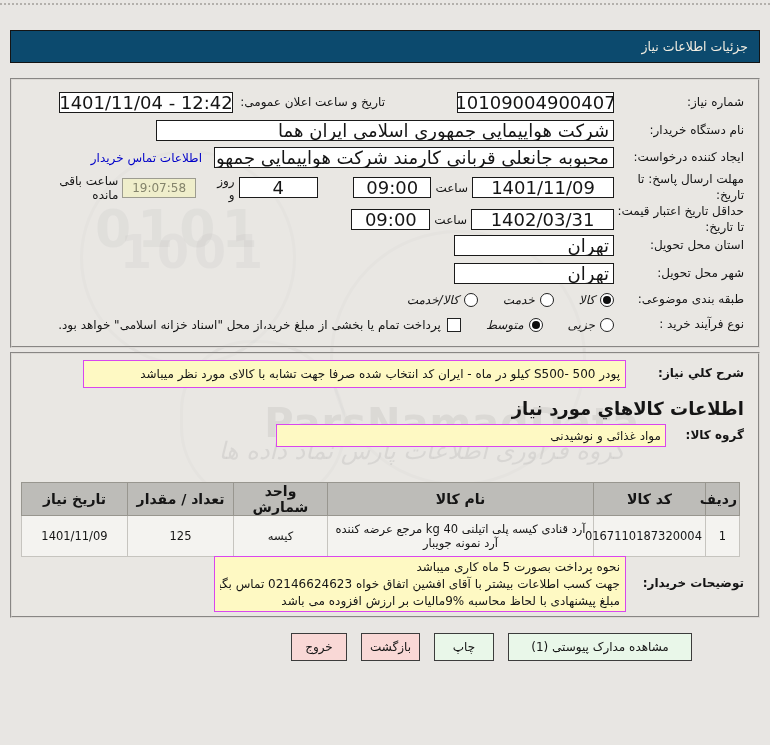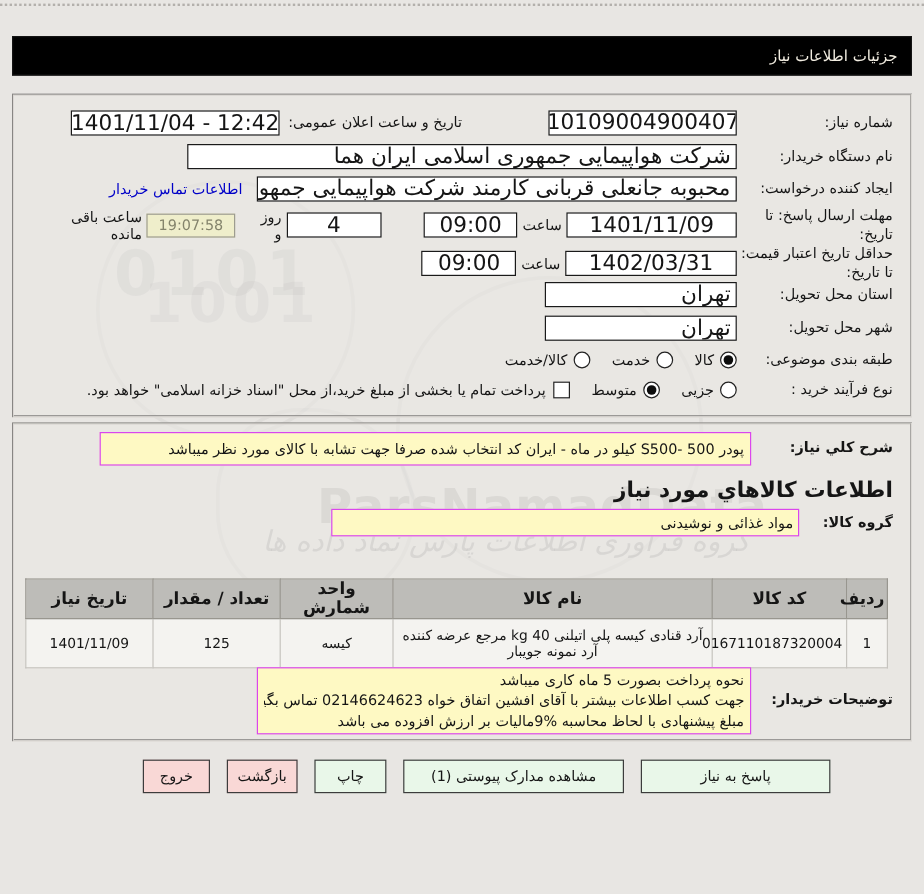--- a/index.html
+++ b/index.html
@@ -14,42 +14,42 @@
   .wm-callig{top:437px;right:145px;font-size:24px;font-style:italic;color:rgba(110,110,110,.30);letter-spacing:2px;}
   .wm-line{top:482px;right:145px;font-size:16px;font-weight:bold;color:rgba(110,110,110,.45);}
   .wm-phone{top:508px;right:250px;font-size:30px;font-weight:bold;color:rgba(120,120,120,.35);letter-spacing:3px;direction:ltr;}
   .wm-digits1{top:199px;left:95px;font-size:52px;font-weight:bold;color:rgba(60,60,60,.10);letter-spacing:6px;}
   .wm-digits2{top:225px;left:120px;font-size:46px;font-weight:bold;color:rgba(60,60,60,.09);letter-spacing:5px;}
   .wm-circle{border:3px solid rgba(80,80,80,.06);border-radius:50%;}
   .c1{top:150px;left:80px;width:210px;height:210px;}
   .c2{top:230px;left:330px;width:250px;height:250px;}
   .c3{top:340px;left:180px;width:160px;height:160px;border-radius:45% 55% 50% 50%;}
 
-  .titlebar{position:absolute;top:30px;right:10px;left:10px;height:31px;background:#000000;
+  .titlebar{position:absolute;top:30px;right:10px;left:10px;height:31px;background:#0c4a6e;
             border:1px solid #141414;color:#f2ede1;display:flex;align-items:center;
             padding:0 11px;font-size:12.5px;z-index:2;}
 
   .panel{position:absolute;right:10px;left:10px;border:2px groove #dcd9d5;background:rgba(233,231,228,.55);z-index:1;}
   .p1{top:78px;height:266px;}
   .p2{top:352px;height:262px;}
 
   .row{position:absolute;right:14px;left:14px;display:flex;align-items:center;}
   .lb{flex:0 0 130px;line-height:1.3;}
   .lb2{flex:0 0 118px;font-weight:bold;line-height:1.3;}
   .sm{margin:0 4px;}
   .ibox{background:#fff;border:1px solid #1a1a1a;height:19px;display:flex;align-items:center;
         justify-content:center;white-space:nowrap;overflow:hidden;font-size:18px;}
   .ibox.rt{justify-content:flex-start;padding:0 4px;}
   .timer{background:#efeecb;border:1px solid #9d9c90;color:#84846c;height:18px;width:72px;
          display:flex;align-items:center;justify-content:center;margin-right:8px;}
   .link{color:#0000c8;margin-right:12px;cursor:pointer;}
   .radio{display:inline-block;width:12px;height:12px;border:1px solid #222;border-radius:50%;
          background:#fff;margin-left:5px;position:relative;flex:0 0 auto;}
   .radio.sel::after{content:"";position:absolute;top:2px;left:2px;right:2px;bottom:2px;background:#0d0d0d;border-radius:50%;}
-  .ropt{margin-left:18px;}
+  .ropt{margin-left:25px;font-style:italic;}
   .chk{display:inline-block;width:12px;height:12px;border:1px solid #222;background:#fff;margin-left:6px;flex:0 0 auto;}
 
   .sechead{position:absolute;right:14px;font-weight:bold;font-size:18px;}
   .tbox{background:#fef9c3;border:1px solid #d946ef;}
   .descbox{height:26px;width:531px;display:flex;align-items:center;padding:0 5px;white-space:nowrap;overflow:hidden;}
   .grpbox{height:21px;width:380px;display:flex;align-items:center;padding:0 4px;}
   .notesbox{width:400px;padding:2px 5px;font-size:12px;line-height:1.4;}
   .notesbox div{white-space:nowrap;overflow:hidden;}
 
   table.goods{position:absolute;top:128px;right:18px;width:718px;border-collapse:collapse;
@@ -202,19 +202,18 @@
       <span class="lb2">توضیحات خریدار:</span>
       <div class="tbox notesbox">
         <div>نحوه پرداخت بصورت 5 ماه کاری میباشد</div>
         <div>جهت کسب اطلاعات بیشتر با آقای افشین اتفاق خواه  02146624623 تماس بگیرید</div>
         <div>مبلغ پیشنهادی با لحاظ محاسبه %9مالیات بر ارزش افزوده می باشد</div>
       </div>
     </div>
   </div>
 
   <div class="btnrow">
-    <div class="btn green w1">پاسخ به نیاز</div>
     <div class="btn green w2">مشاهده مدارک پیوستی (1)</div>
     <div class="btn green w3">چاپ</div>
     <div class="btn pink w4">بازگشت</div>
     <div class="btn pink w5">خروج</div>
   </div>
 </div>
 
 </body></html>

